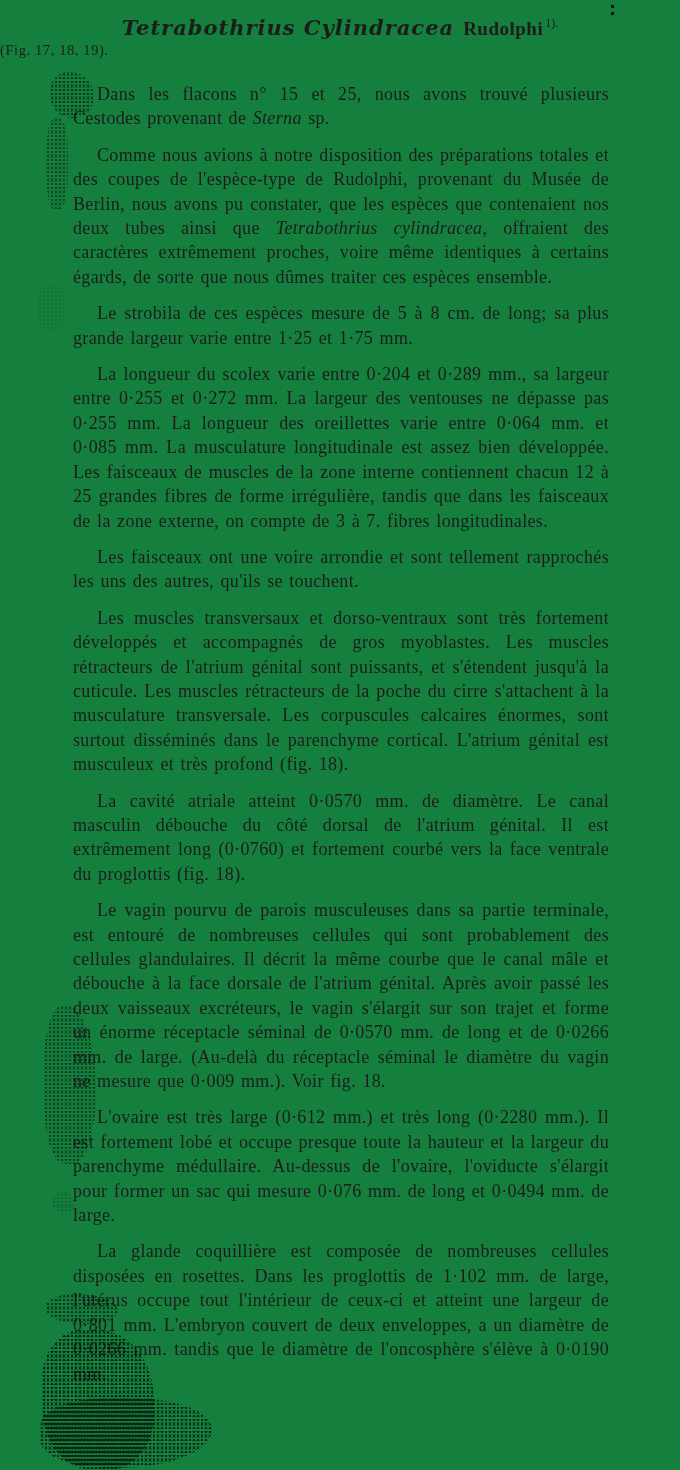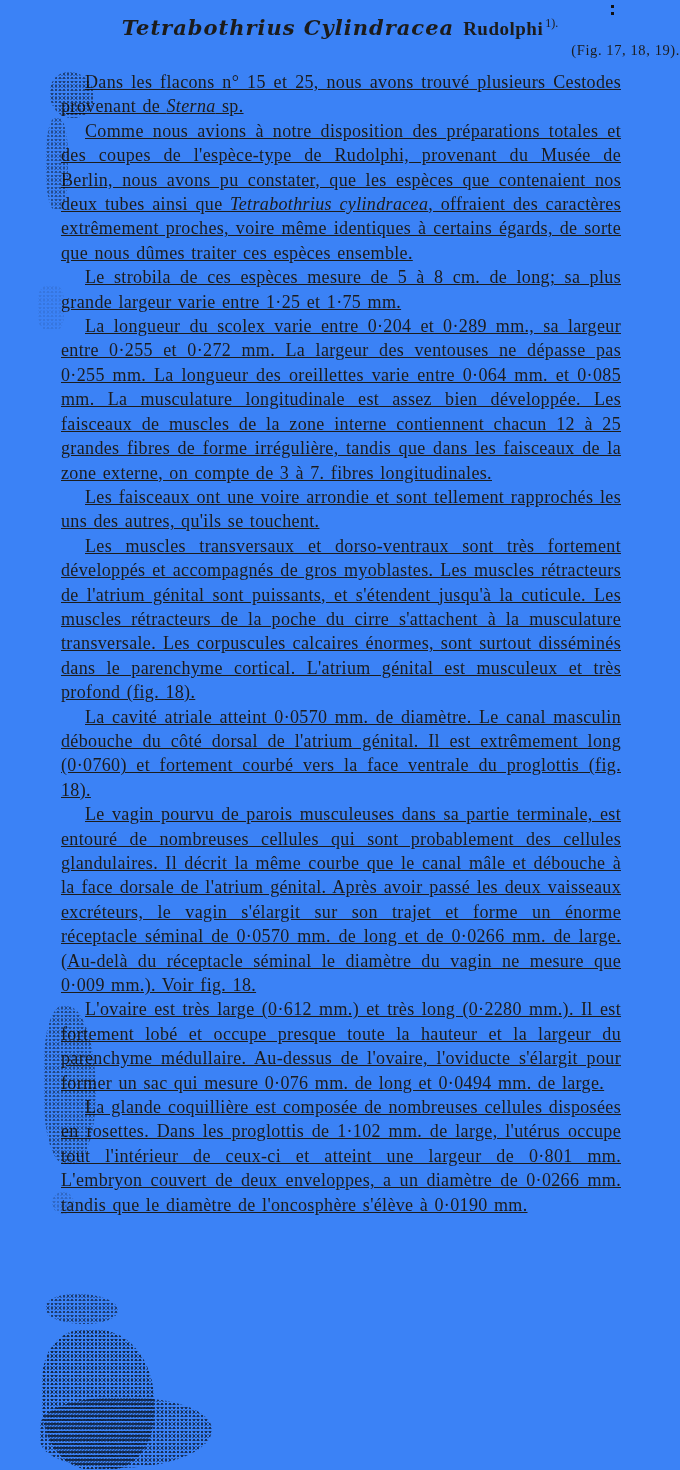--- a/index.html
+++ b/index.html
@@ -1,20 +1,20 @@
 <!DOCTYPE html>
 <html><head>
 <meta charset="utf-8">
 <style>
   html,body{margin:0;padding:0;background:#e9e9e9;}
   .page{
     position:relative;
     width:680px;height:1470px;
     margin:0 auto;
-    background:#3b82f6;
+    background:#15803d;
     color:#1c1c1c;
     font-family:"Liberation Serif", serif;
     overflow:hidden;
   }
   .title{
     position:absolute;top:10px;left:0;right:0;
     margin:0;text-align:center;
     font-weight:700;font-size:20px;line-height:26px;
   }
   .title .species{
@@ -25,30 +25,30 @@
   .title .author{
     font-family:"Liberation Serif", serif;
     font-weight:700;font-size:19px;
     margin-left:9px;letter-spacing:0.5px;
   }
   .title .fnmark{
     font-weight:400;font-size:12px;margin-left:2px;
   }
   .figcap{
     position:absolute;top:42px;left:0;right:0;
-    text-align:right;
+    text-align:left;
     font-size:14.5px;letter-spacing:0.6px;
   }
   .body{
     position:absolute;top:70px;left:61px;width:560px;
     font-size:18px;line-height:24.4px;
     letter-spacing:0.35px;word-spacing:1.5px;
     text-align:justify;
   }
-  .para{margin:0;text-indent:24px;text-decoration:underline;}
+  .para{margin:12px;text-indent:24px;}
   .para .it{font-style:italic;}
   
   .smudge{
     position:absolute;
     background-image:
       radial-gradient(circle, #161616 28%, transparent 32%),
       radial-gradient(circle, #161616 22%, transparent 26%);
     background-size:4px 4px,3px 3px;
     background-position:0 0,1.5px 2px;
     mix-blend-mode:multiply;

